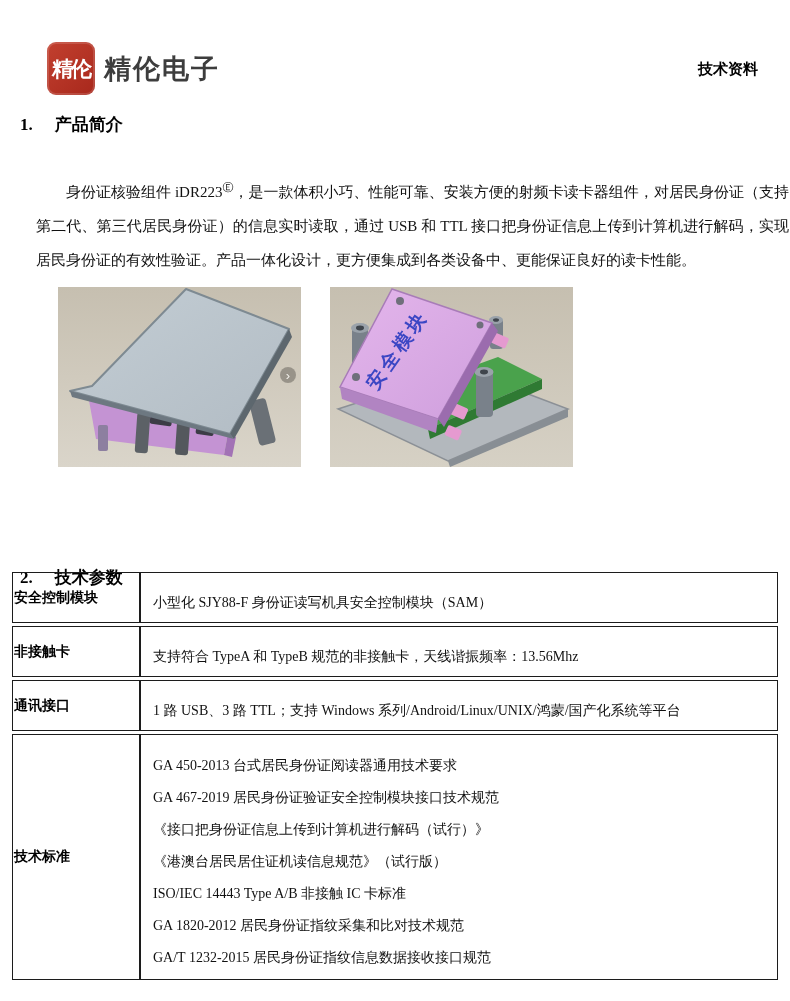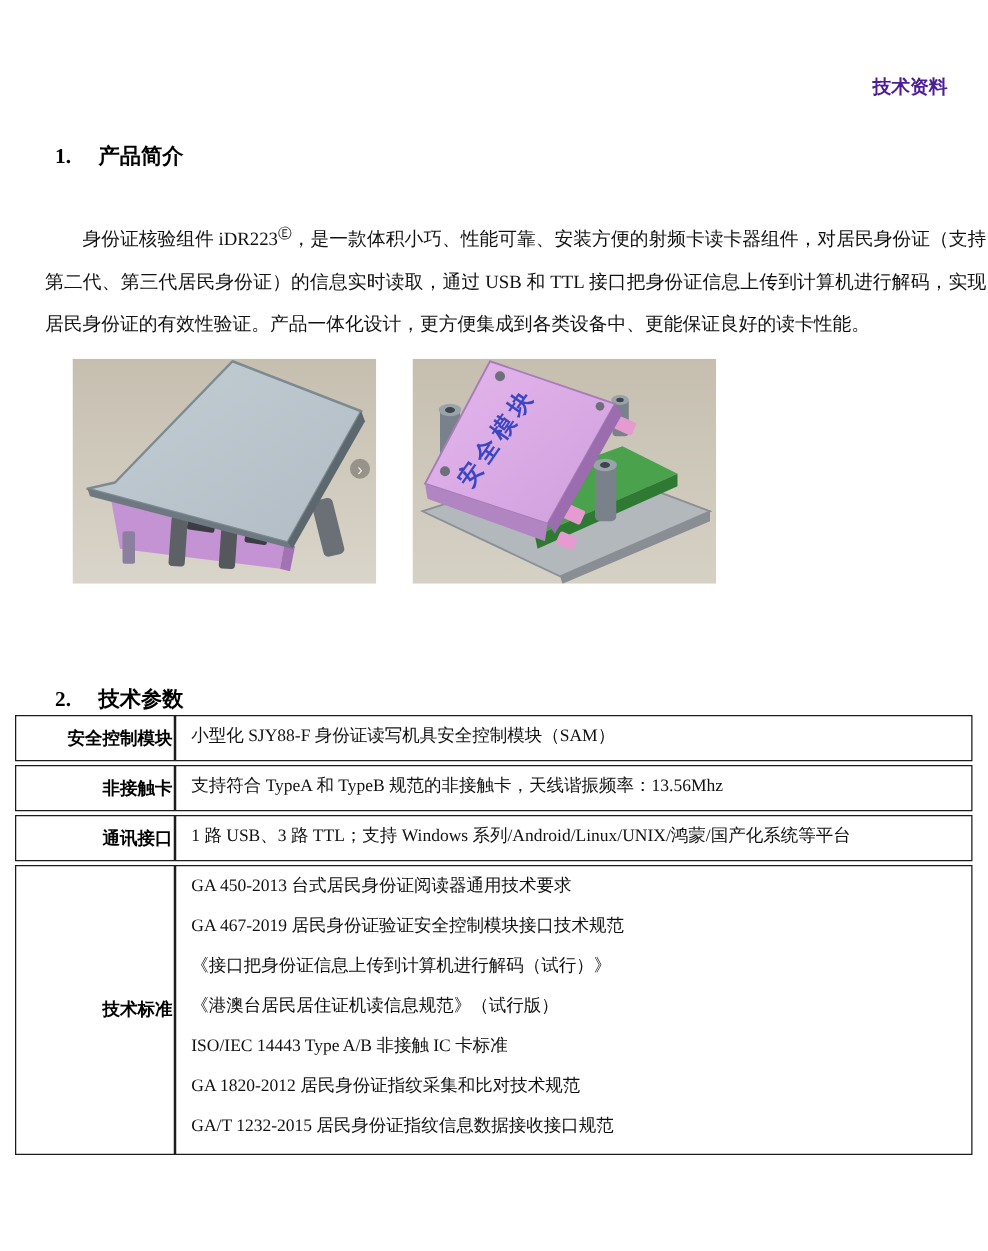--- a/index.html
+++ b/index.html
@@ -9,53 +9,59 @@
   
   .logo{position:absolute;left:47px;top:42px;display:flex;align-items:center;gap:9px;}
   .seal{width:48px;height:53px;border-radius:9px;
         background:linear-gradient(135deg,#c2402f 0%,#a8281c 100%);
         color:#fff;display:flex;align-items:center;justify-content:center;
         font-family:"Liberation Sans",sans-serif;font-weight:bold;font-size:21px;
         letter-spacing:-2px;box-shadow:inset 0 0 0 2px rgba(255,255,255,.15);}
   .logo-text{font-family:"Liberation Sans",sans-serif;font-weight:bold;font-size:27px;
         color:#3d3d3d;letter-spacing:2px;}
   .doc-type{position:absolute;right:32px;top:60px;font-family:"Liberation Sans",sans-serif;
-        font-weight:bold;font-size:15px;color:#4c1d95;}
+        font-weight:bold;font-size:15px;color:#000000;}
 
   
   .sec-h{position:absolute;left:20px;font-weight:bold;font-size:17px;color:#000;
-        font-family:"Liberation Sans",sans-serif;margin-left:24px;}
+        font-family:"Liberation Sans",sans-serif;}
   .sec-h .num{font-family:"Liberation Serif",serif;margin-right:22px;}
   .h1{top:113px;}
-  .h2{top:548px;}
+  .h2{top:566px;}
 
   
   .intro{position:absolute;left:20px;top:159px;width:753px;font-size:15px;
         line-height:34px;text-align:justify;text-indent:2em;color:#111;margin:16px;}
   .intro sup{font-size:11px;line-height:0;}
 
   
   .images{position:absolute;left:58px;top:287px;display:flex;gap:29px;}
   .pimg{width:243px;height:180px;display:block;}
 
   
   .params{position:absolute;left:12px;top:569px;width:766px;
         border-collapse:separate;border-spacing:0 3px;table-layout:fixed;}
   .params td{border:1px solid #1c1c1c;vertical-align:middle;}
-  .param-label{width:124px;text-align:right;font-weight:bold;font-size:14px;
+  .param-label{width:124px;text-align:left;font-weight:bold;font-size:14px;
         font-family:"Liberation Sans",sans-serif;color:#000;}
-  .param-value{font-size:14px;padding:1px 10px 5px 12px;color:#111;}
+  .param-value{font-size:14px;padding:15px 10px 5px 12px;color:#111;}
   .params tr.simple td{height:29px;}
   .std-line{line-height:32px;white-space:nowrap;overflow:hidden;}
 </style>
 </head>
 <body>
 
 <div class="page">
 
+  <div class="logo">
+    <div class="seal">
+      <span>精伦</span>
+    </div>
+    <div class="logo-text">精伦电子</div>
+  </div>
   <div class="doc-type">技术资料</div>
 
   <div class="sec-h h1">
     <span class="num">1.</span><span>产品简介</span>
   </div>
 
   <p class="intro"><span>身份证核验组件 iDR223</span><sup>Ⓔ</sup><span>，是一款体积小巧、性能可靠、安装方便的射频卡读卡器组件，对居民身份证（支持第二代、第三代居民身份证）的信息实时读取，通过 USB 和 TTL 接口把身份证信息上传到计算机进行解码，实现居民身份证的有效性验证。产品一体化设计，更方便集成到各类设备中、更能保证良好的读卡性能。</span></p>
 
   <div class="images">
 

